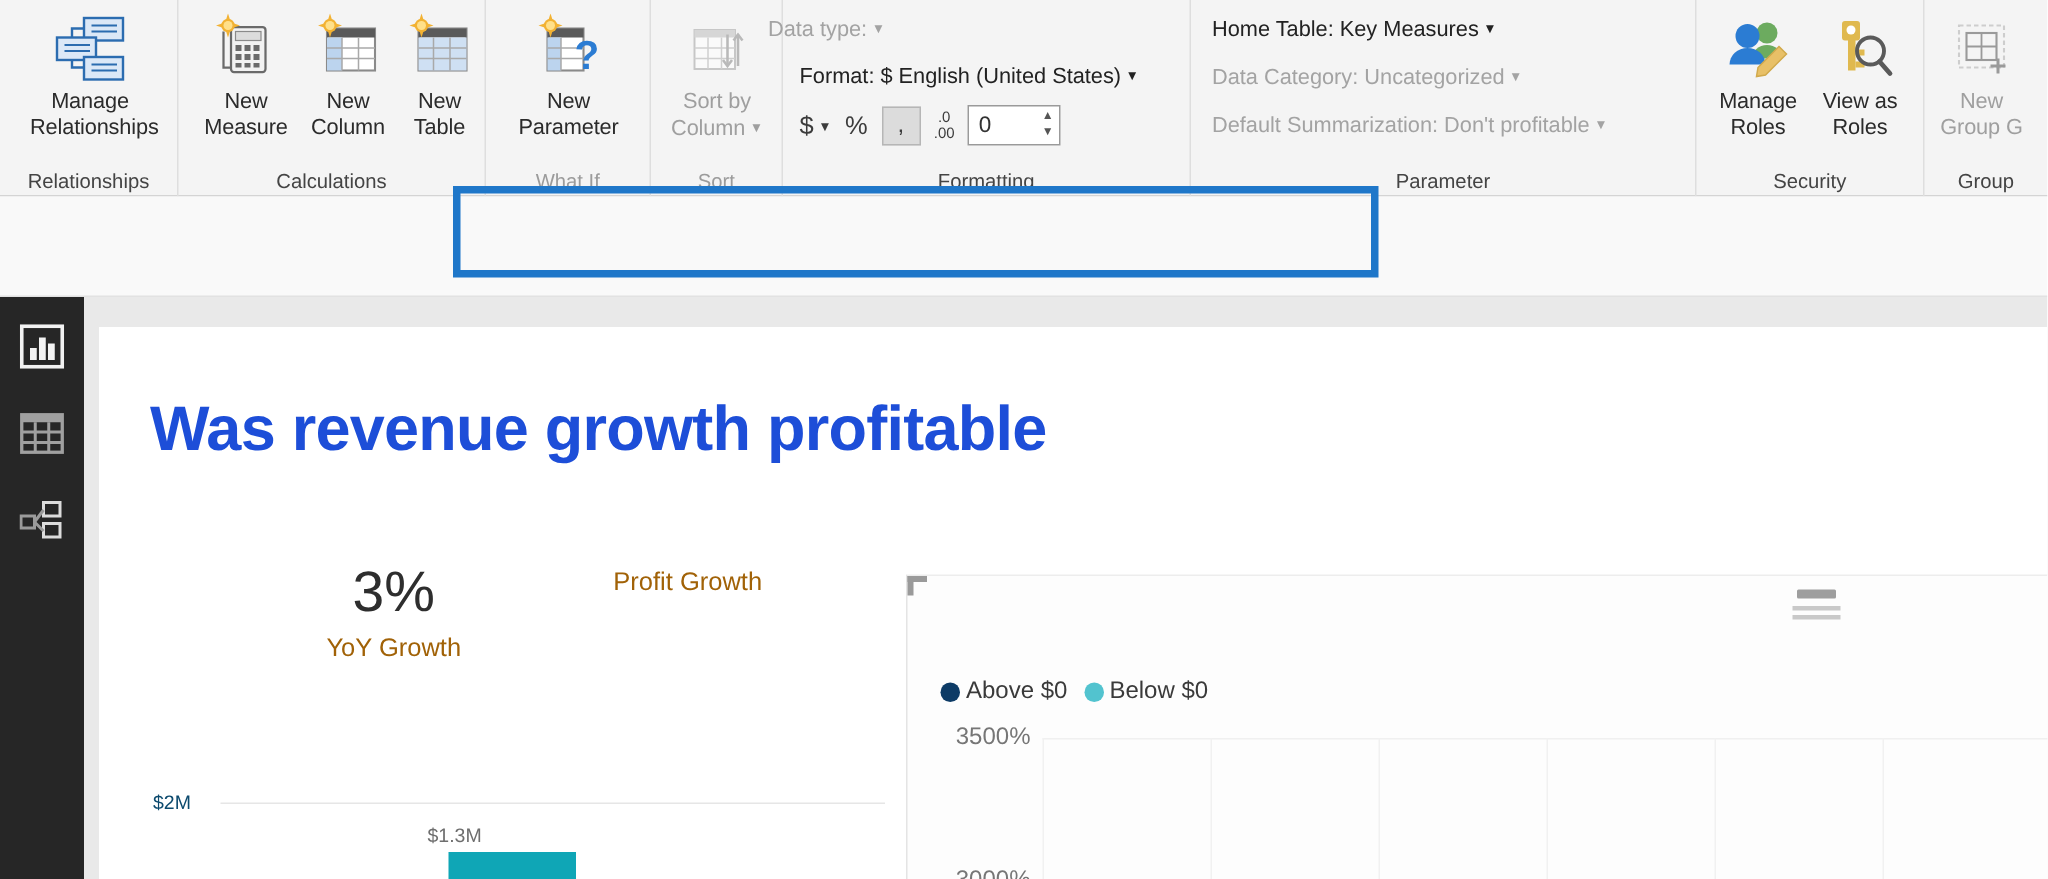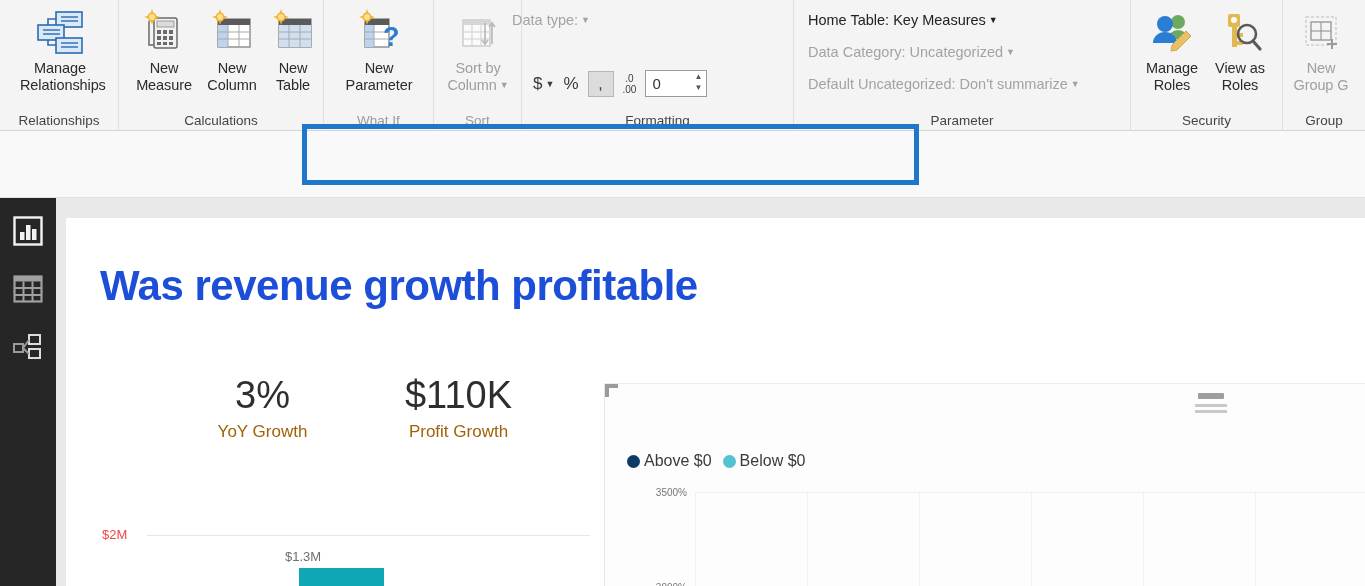--- a/index.html
+++ b/index.html
@@ -125,21 +125,21 @@
     font-size:42px; font-weight:bold; color:#1d4ed8; letter-spacing:-.5px;
     white-space:nowrap;
   }
 
   .kpi{ position:absolute; text-align:center; }
   .kpi .val{ font-size:38px; color:#2e2e2e; line-height:44px; }
   .kpi .cap{ font-size:17px; color:#a16207; line-height:22px; margin-top:4px; }
 
   #bar-area{ position:absolute; left:36px; top:300px; width:500px; height:88px; }
   #bar-axis-lbl{
-    position:absolute; left:0; top:9px; font-size:13px; color:#ef4444;
+    position:absolute; left:0; top:9px; font-size:13px; color:#0c4a6e;
   }
   #bar-gridline{
     position:absolute; left:45px; top:17px; width:443px; height:1px; background:#e6e6e6;
   }
   #bar-dlabel{
     position:absolute; left:183px; top:31px; font-size:13px; color:#6e6e6e;
   }
   #bar-rect{
     position:absolute; left:197px; top:50px; width:85px; height:38px;
   }
@@ -163,21 +163,21 @@
   }
   #vis-legend{
     position:absolute; left:22px; top:68px; display:flex; align-items:center; gap:11px;
   }
   #vis-legend .ltitle{ font-size:17px; font-weight:bold; color:#2c2c2c; }
   #vis-legend .litem{ display:flex; align-items:center; gap:4px; font-size:16px; color:#3a3a3a; }
   #vis-legend .dot{ width:13px; height:13px; border-radius:50%; display:inline-block; }
 
   #plot{ position:absolute; left:90px; top:108px; width:671px; height:115px; }
   .ytick{
-    position:absolute; right:calc(100% + 8px); font-size:10px; color:#767676;
+    position:absolute; right:calc(100% + 8px); font-size:16px; color:#767676;
     white-space:nowrap; transform:translateY(-50%);
   }
   .hgrid{ position:absolute; left:0; width:100%; height:1px; background:#f0f0f0; }
   .vgrid{ position:absolute; top:0; height:100%; width:1px; background:#f1f1f1; }
 </style>
 </head>
 <body>
 
 <div id="ribbon">
   <div class="rb-groups">
@@ -420,20 +420,23 @@
         </div>
         <div class="lbl">New</div>
         <div class="lbl"><span>Group</span> <span>G</span></div>
       </div>
       <div class="rb-glabel">Group</div>
     </div>
   </div>
 
   <div class="rb-row dim" style="left:512px; top:12px;">
     <span>Data type:</span><span class="caret">▼</span>
+  </div>
+  <div class="rb-row bold" style="left:533px; top:43px;">
+    <span>Format: $ English (United States)</span><span class="caret">▼</span>
   </div>
   <div class="fmt-bar">
     <span class="fmt-item"><span>$</span><span class="caret">▼</span></span>
     <span class="fmt-item">%</span>
     <span class="fmt-box">,</span>
     <span class="dec-ico">
       <span>.0</span><br><span>.00</span>
     </span>
     <span class="fmt-spin">
       <span>0</span>
@@ -444,21 +447,21 @@
     </span>
   </div>
 
   <div class="rb-row bold" style="left:808px; top:12px;">
     <span>Home Table: Key Measures</span><span class="caret">▼</span>
   </div>
   <div class="rb-row dim" style="left:808px; top:44px;">
     <span>Data Category: Uncategorized</span><span class="caret">▼</span>
   </div>
   <div class="rb-row dim" style="left:808px; top:76px;">
-    <span>Default Uncategorized: Don't summarize</span><span class="caret">▼</span>
+    <span>Default Summarization: Don't profitable</span><span class="caret">▼</span>
   </div>
 </div>
 
 <div id="fbar">
   <div id="fb-actions">
     <div class="act">✕</div>
     <div class="act">✓</div>
   </div>
   <div id="fb-input">
     <span id="fb-name">Profits LY =</span>
@@ -502,21 +505,20 @@
 <div id="canvas-outer">
   <div id="canvas">
 
     <div id="rpt-title">Was revenue growth profitable</div>
 
     <div class="kpi" style="left:114px; top:155px; width:165px;">
       <div class="val">3%</div>
       <div class="cap">YoY Growth</div>
     </div>
     <div class="kpi" style="left:305px; top:155px; width:175px;">
-      <div class="val">$110K</div>
       <div class="cap">Profit Growth</div>
     </div>
 
     <div id="bar-area">
       <div id="bar-axis-lbl">$2M</div>
       <div id="bar-gridline"></div>
       <div id="bar-dlabel">$1.3M</div>
       <div id="bar-rect" style="background: rgb(15, 166, 182);"></div>
     </div>
 

